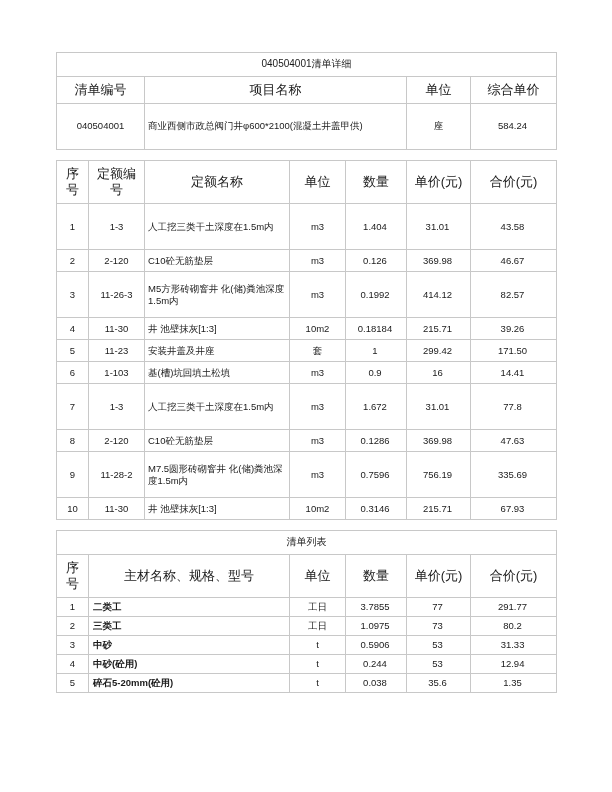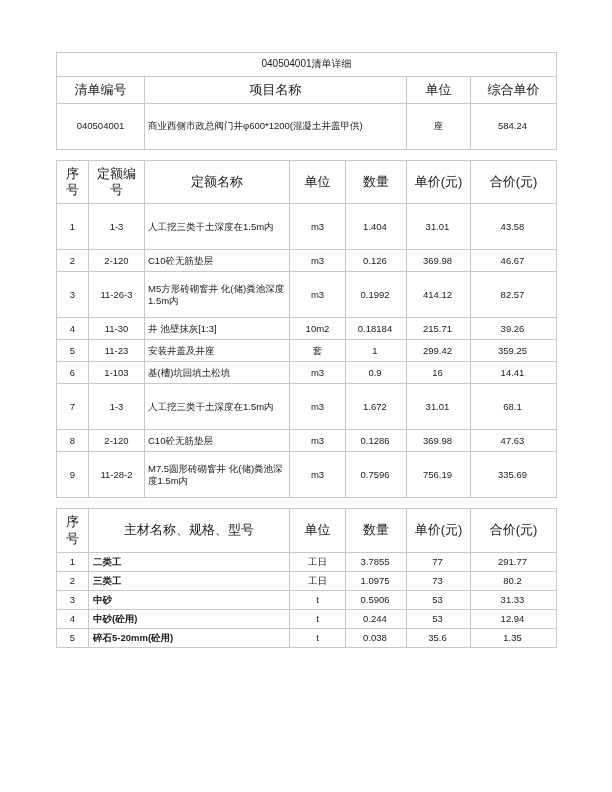--- a/index.html
+++ b/index.html
@@ -103,21 +103,21 @@
         </td>
         <td>
           <span class="c">综合单价</span>
         </td>
       </tr>
       <tr class="r-tall">
         <td>
           <span class="c ctr">040504001</span>
         </td>
         <td>
-          <span class="wrapname">商业西侧市政总阀门井φ600*1200(混凝土井盖甲供)</span>
+          <span class="wrapname">商业西侧市政总阀门井φ600*2100(混凝土井盖甲供)</span>
         </td>
         <td>
           <span class="c ctr">座</span>
         </td>
         <td>
           <span class="c rgt">584.24</span>
         </td>
       </tr>
     </tbody>
   </table>
@@ -264,21 +264,21 @@
           <td>
             <span class="c ctr">套</span>
           </td>
           <td>
             <span class="c rgt">1</span>
           </td>
           <td>
             <span class="c rgt">299.42</span>
           </td>
           <td>
-            <span class="c rgt">359.25</span>
+            <span class="c rgt">171.50</span>
           </td>
         </tr>
         <tr class="r-std">
           <td>
             <span class="c ctr">6</span>
           </td>
           <td>
             <span class="c ctr">1-103</span>
           </td>
           <td>
@@ -310,21 +310,21 @@
           <td>
             <span class="c ctr">m3</span>
           </td>
           <td>
             <span class="c rgt">1.672</span>
           </td>
           <td>
             <span class="c rgt">31.01</span>
           </td>
           <td>
-            <span class="c rgt">68.1</span>
+            <span class="c rgt">77.8</span>
           </td>
         </tr>
         <tr class="r-std">
           <td>
             <span class="c ctr">8</span>
           </td>
           <td>
             <span class="c ctr">2-120</span>
           </td>
           <td>
@@ -357,37 +357,65 @@
             <span class="c ctr">m3</span>
           </td>
           <td>
             <span class="c rgt">0.7596</span>
           </td>
           <td>
             <span class="c rgt">756.19</span>
           </td>
           <td>
             <span class="c rgt">335.69</span>
+          </td>
+        </tr>
+        <tr class="r-std">
+          <td>
+            <span class="c ctr">10</span>
+          </td>
+          <td>
+            <span class="c ctr">11-30</span>
+          </td>
+          <td>
+            <span class="wrapname">井 池壁抹灰[1:3]</span>
+          </td>
+          <td>
+            <span class="c ctr">10m2</span>
+          </td>
+          <td>
+            <span class="c rgt">0.3146</span>
+          </td>
+          <td>
+            <span class="c rgt">215.71</span>
+          </td>
+          <td>
+            <span class="c rgt">67.93</span>
           </td>
         </tr>
       </tbody>
   </table>
 
   <div class="gap"></div>
 
   <table class="grid">
     <colgroup>
       <col style="width:32px">
       <col style="width:201px">
       <col style="width:56px">
       <col style="width:61px">
       <col style="width:64px">
       <col style="width:86px">
     </colgroup>
     <tbody id="material-body">
+      <tr class="banner r-std">
+        <td colspan="6">
+          <span class="c">清单列表</span>
+        </td>
+      </tr>
       <tr class="hdr r-std">
         <td>
             <span class="c">序号</span>
           </td>
         <td>
             <span class="c">主材名称、规格、型号</span>
           </td>
         <td>
             <span class="c">单位</span>
           </td>

